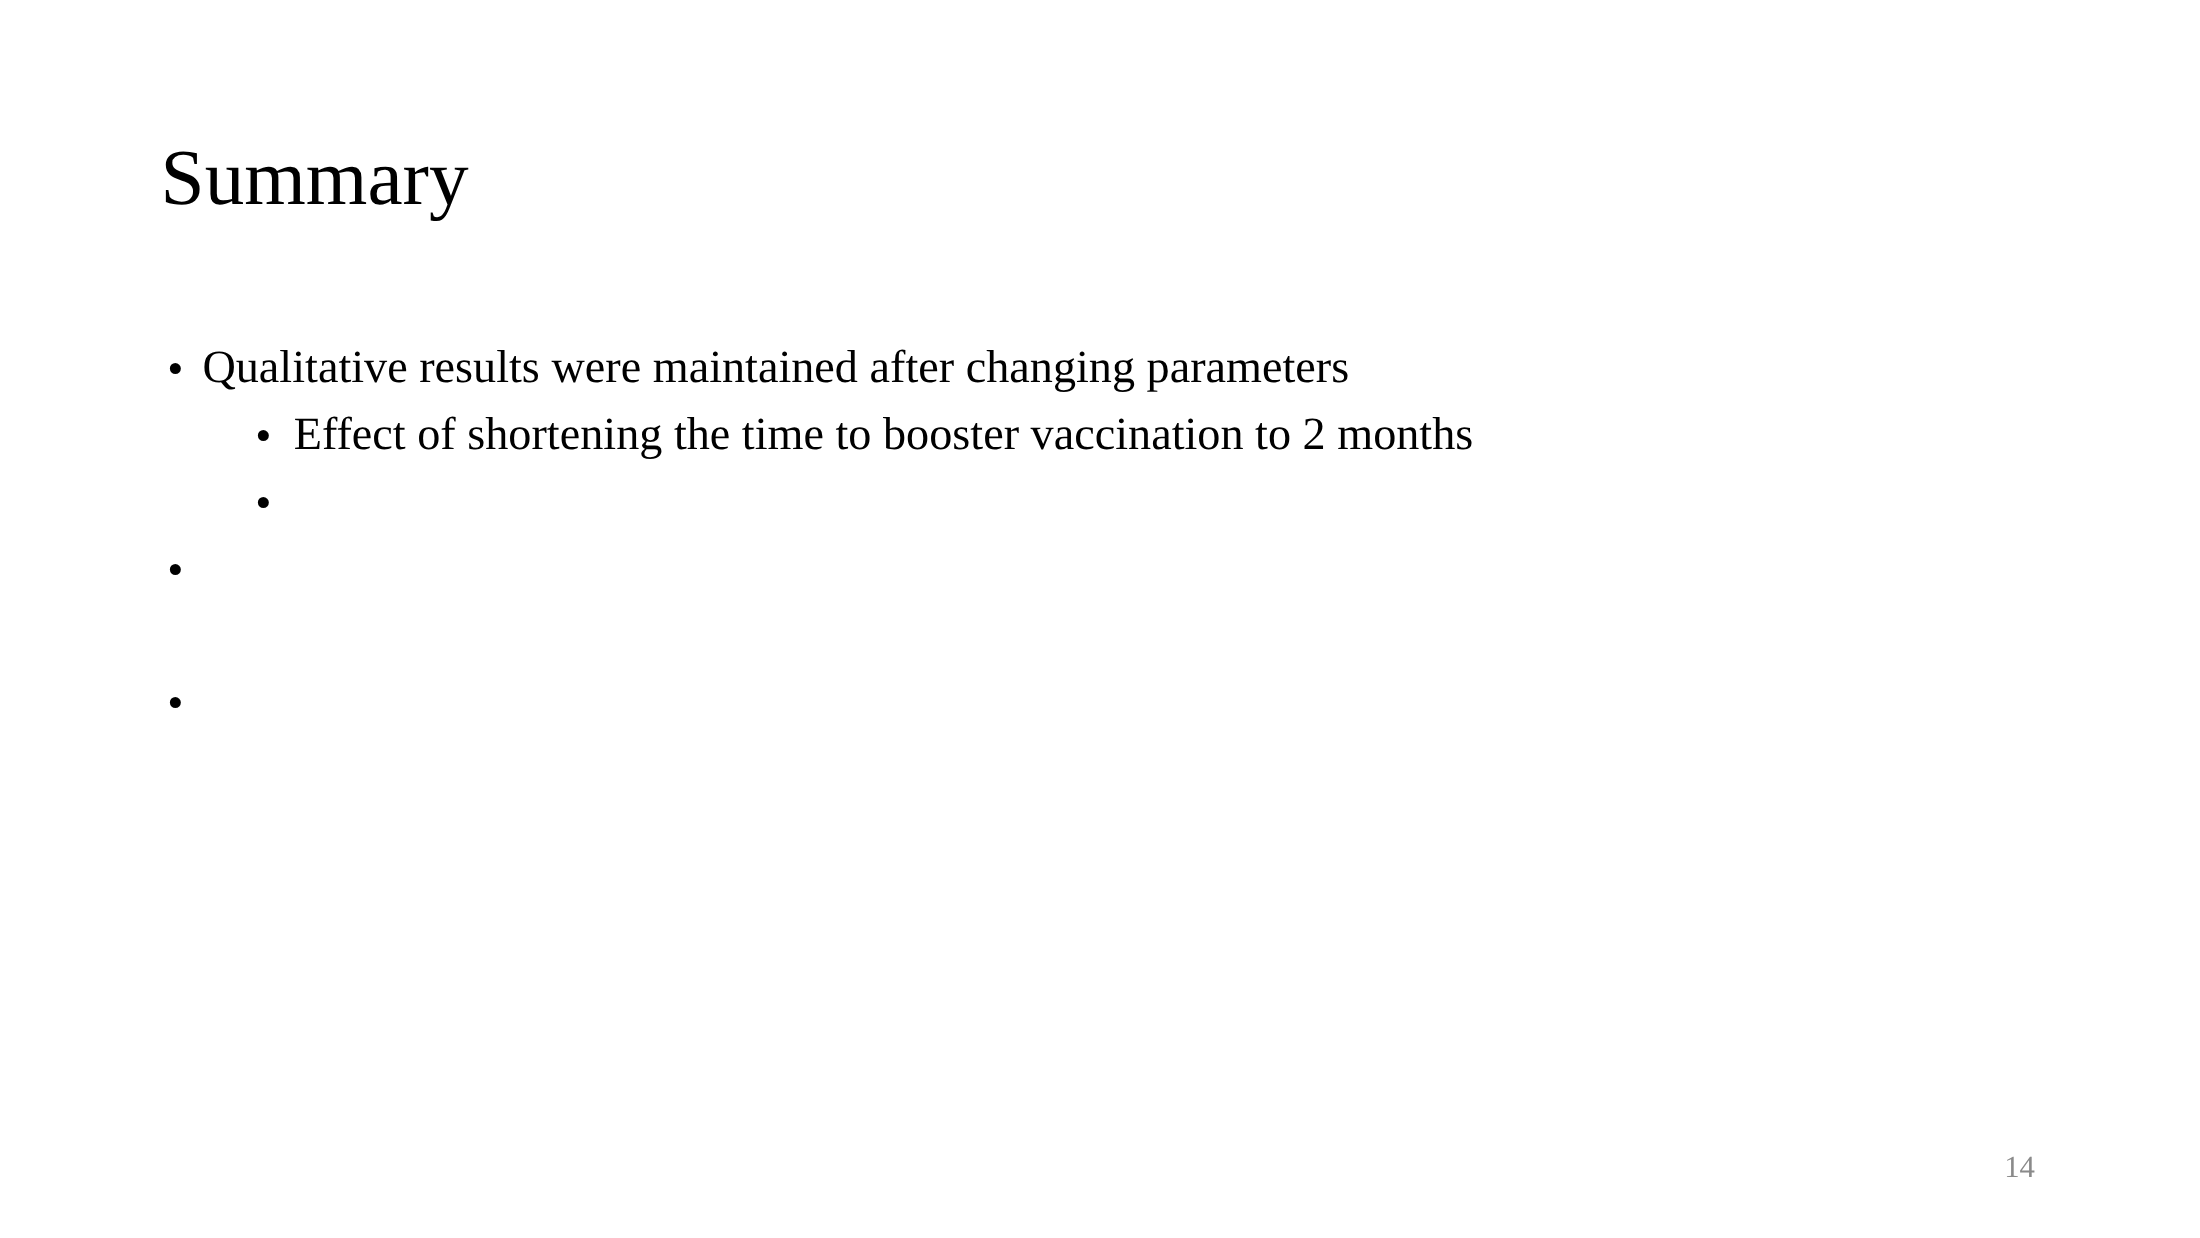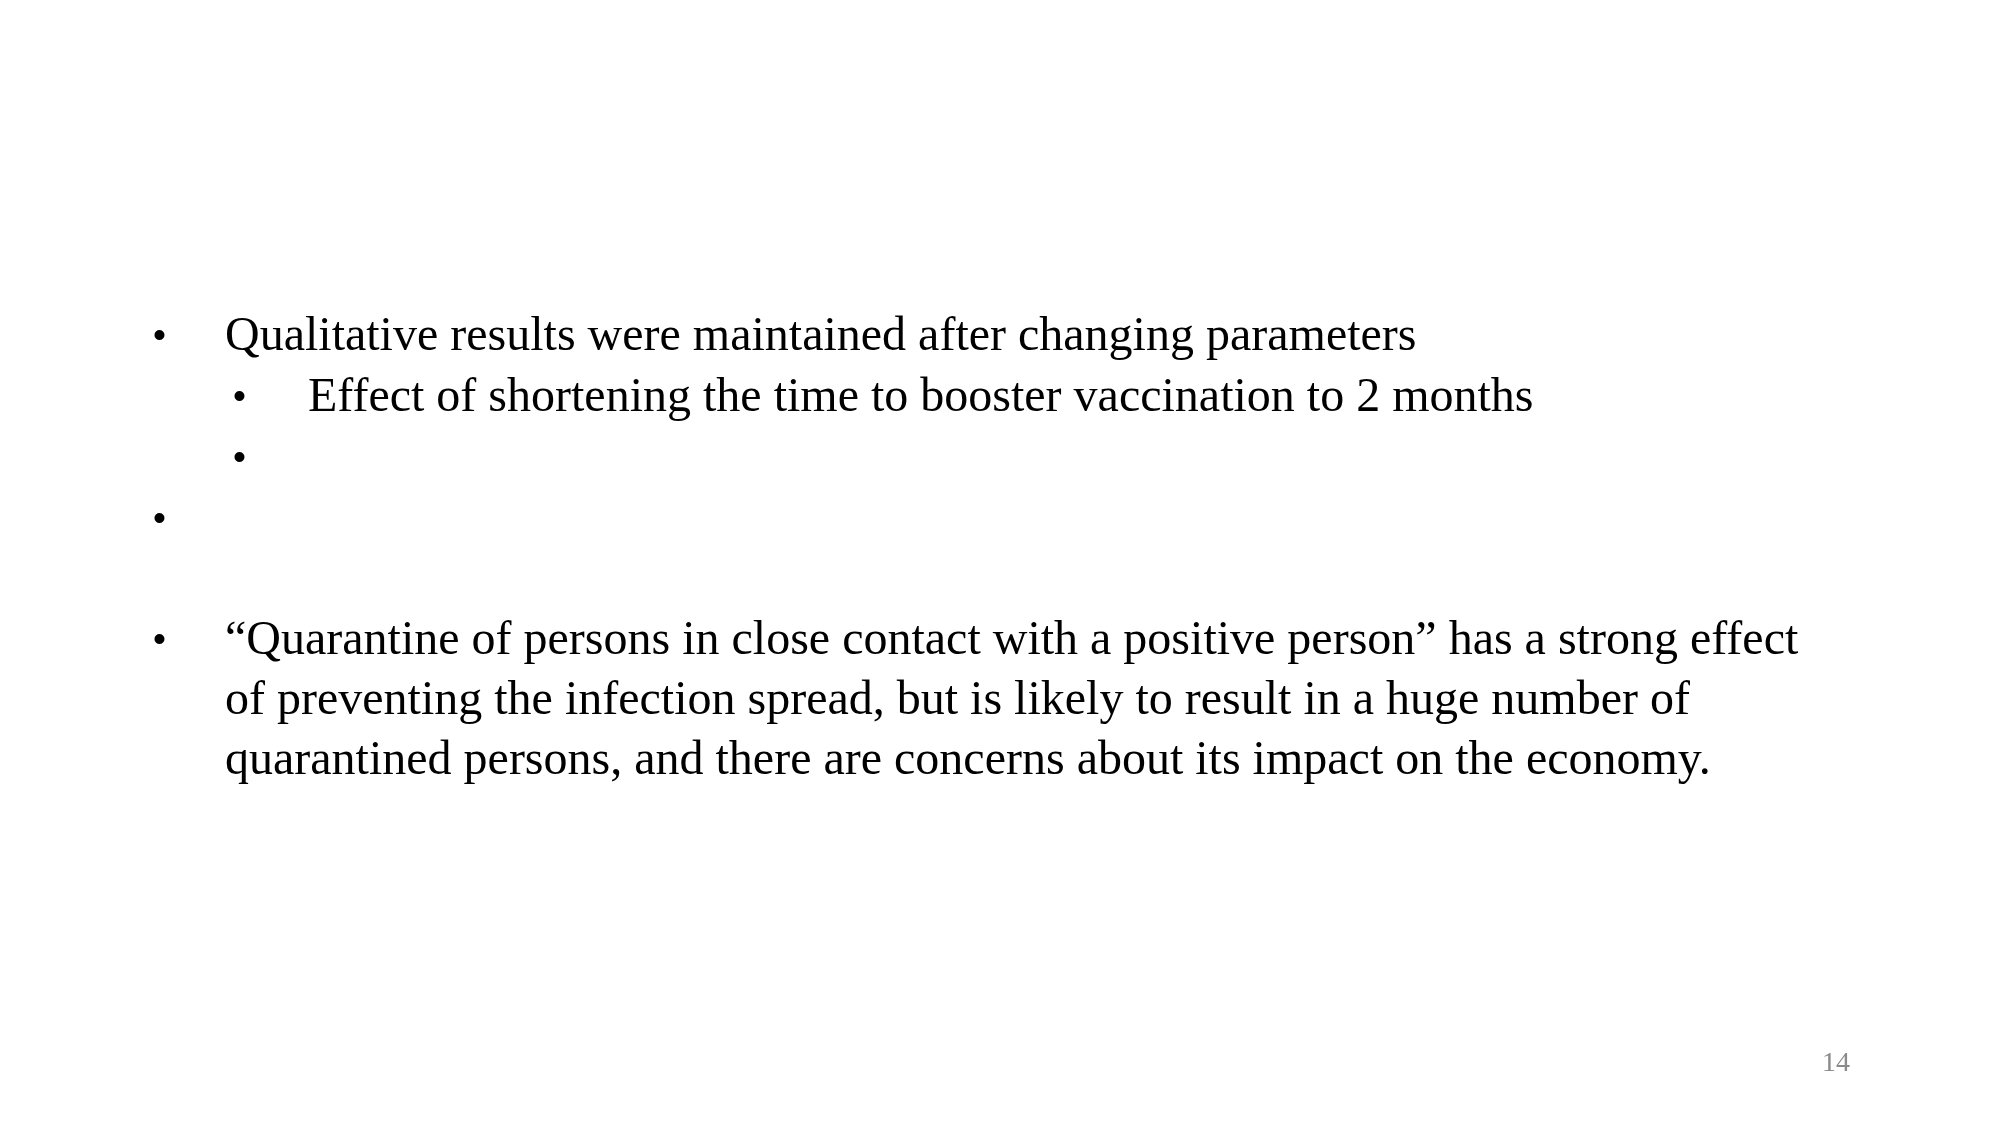--- a/index.html
+++ b/index.html
@@ -40,40 +40,40 @@
     flex: 0 0 auto;
     font-family: "Liberation Sans", "DejaVu Sans", sans-serif;
     font-size: 37px;
     line-height: 61px;
   }
   .item.l1 { padding-left: 153px; }
   .item.l1 .marker { width: 31px; }
   .item.l2 { padding-left: 233px; }
   .item.l2 .marker { width: 34px; }
   .item .txt {
-    font-size: 48px;
+    font-size: 42px;
     line-height: 60px;
     white-space: pre-line;
-    margin-left: 41px;
   }
   .item.gap { margin-top: 60px; }
   .pagenum {
     position: absolute;
     top: 1048px;
     right: 150px;
     font-size: 28px;
     line-height: 1;
     color: var(--page-number, #8a8a8a);
   }
 </style>
 </head>
 <body>
 
 <div class="slide">
 
+  <h1 class="title">Summary</h1>
 
   <div class="content">
 
     <div class="item l1">
       <span class="marker">•</span>
       <div class="txt">Qualitative results were maintained after changing parameters</div>
     </div>
 
     <div class="item l2">
       <span class="marker">•</span>
@@ -83,22 +83,19 @@
     <div class="item l2">
       <span class="marker">•</span>
     </div>
 
     <div class="item l1">
       <span class="marker">•</span>
     </div>
 
     <div class="item l1 gap">
       <span class="marker">•</span>
-      <div class="txt">“Quarantine of persons in close contact with a positive person” has a strong effect
-of preventing the infection spread, but is likely to result in a huge number of
-quarantined persons, and there are concerns about its impact on the economy.</div>
     </div>
 
   </div>
 
   <div class="pagenum">14</div>
 
 </div>
 
 </body></html>

